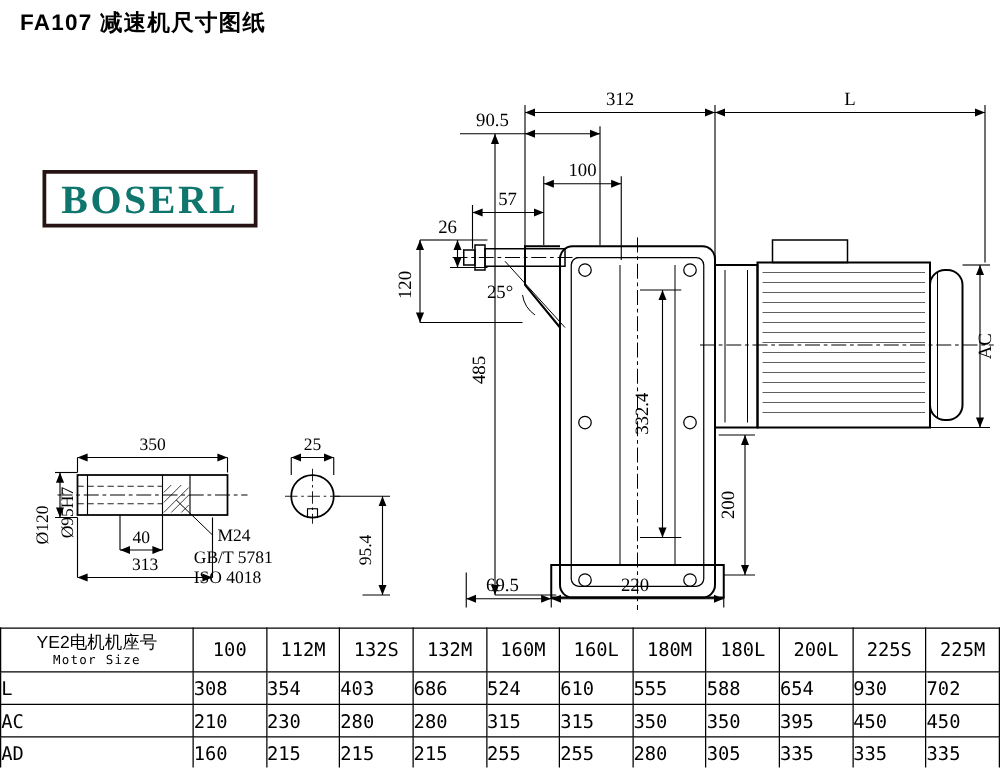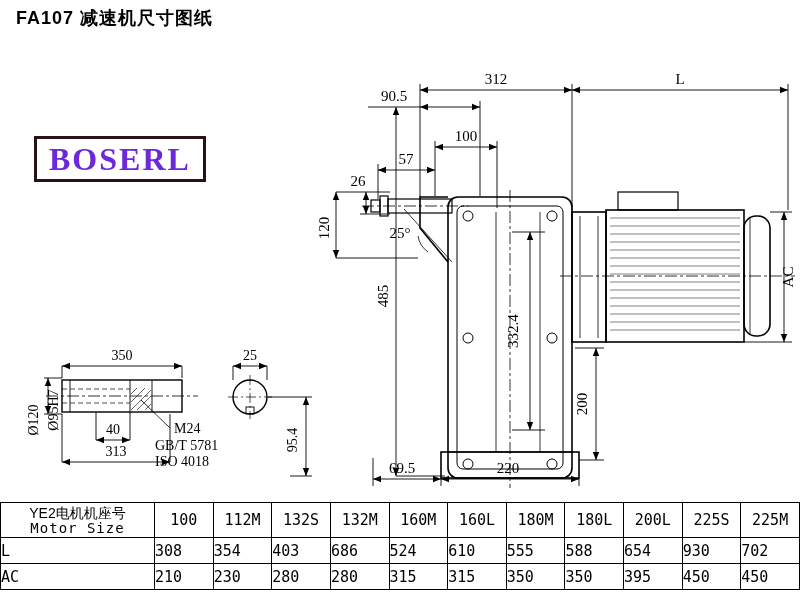--- a/index.html
+++ b/index.html
@@ -10,37 +10,37 @@
   .title{
     position:absolute;left:16px;top:6px;margin:0;
     font-size:18px;font-weight:bold;letter-spacing:1px;
   }
   .logo{
     position:absolute;left:34px;top:136px;
     border:3px solid #271313;background:#fff;padding:0 12px;line-height:40px;height:40px;
   }
   .logo span{
     font-family:"Liberation Serif",serif;font-size:32px;font-weight:bold;
-    color:#6d28d9;letter-spacing:2px;
+    color:#0f766e;letter-spacing:2px;
   }
   svg{position:absolute;left:0;top:0;}
   svg text{font-family:"Liberation Serif",serif;font-size:15px;fill:#000;}
   svg text.s{font-size:14px;}
   .size-table{
     position:absolute;left:0;top:502px;width:800px;
     border-collapse:collapse;table-layout:fixed;background:#fff;
   }
   .size-table th,.size-table td{
     border:1px solid #000;vertical-align:middle;
     font-family:"DejaVu Sans Mono",monospace;font-size:15px;font-weight:normal;
     padding:0;height:25px;overflow:hidden;
   }
   .size-table tr.hdr th{height:34px;}
   .hdr-cn{font-family:"Liberation Sans",sans-serif;font-size:14px;line-height:16px;}
-  .hdr-en{font-size:14px;line-height:15px;letter-spacing:1px;}
+  .hdr-en{font-size:10px;line-height:15px;letter-spacing:1px;}
 </style>
 </head>
 <body>
 
 <h1 class="title">FA107 减速机尺寸图纸</h1>
 
 <div class="logo">
   <span>BOSERL</span>
 </div>
 
@@ -272,14 +272,28 @@
     <td>280</td>
     <td>280</td>
     <td>315</td>
     <td>315</td>
     <td>350</td>
     <td>350</td>
     <td>395</td>
     <td>450</td>
     <td>450</td>
   </tr>
+  <tr>
+    <td>AD</td>
+    <td>160</td>
+    <td>215</td>
+    <td>215</td>
+    <td>215</td>
+    <td>255</td>
+    <td>255</td>
+    <td>280</td>
+    <td>305</td>
+    <td>335</td>
+    <td>335</td>
+    <td>335</td>
+  </tr>
 </tbody>
   </table>
 
 </body></html>

